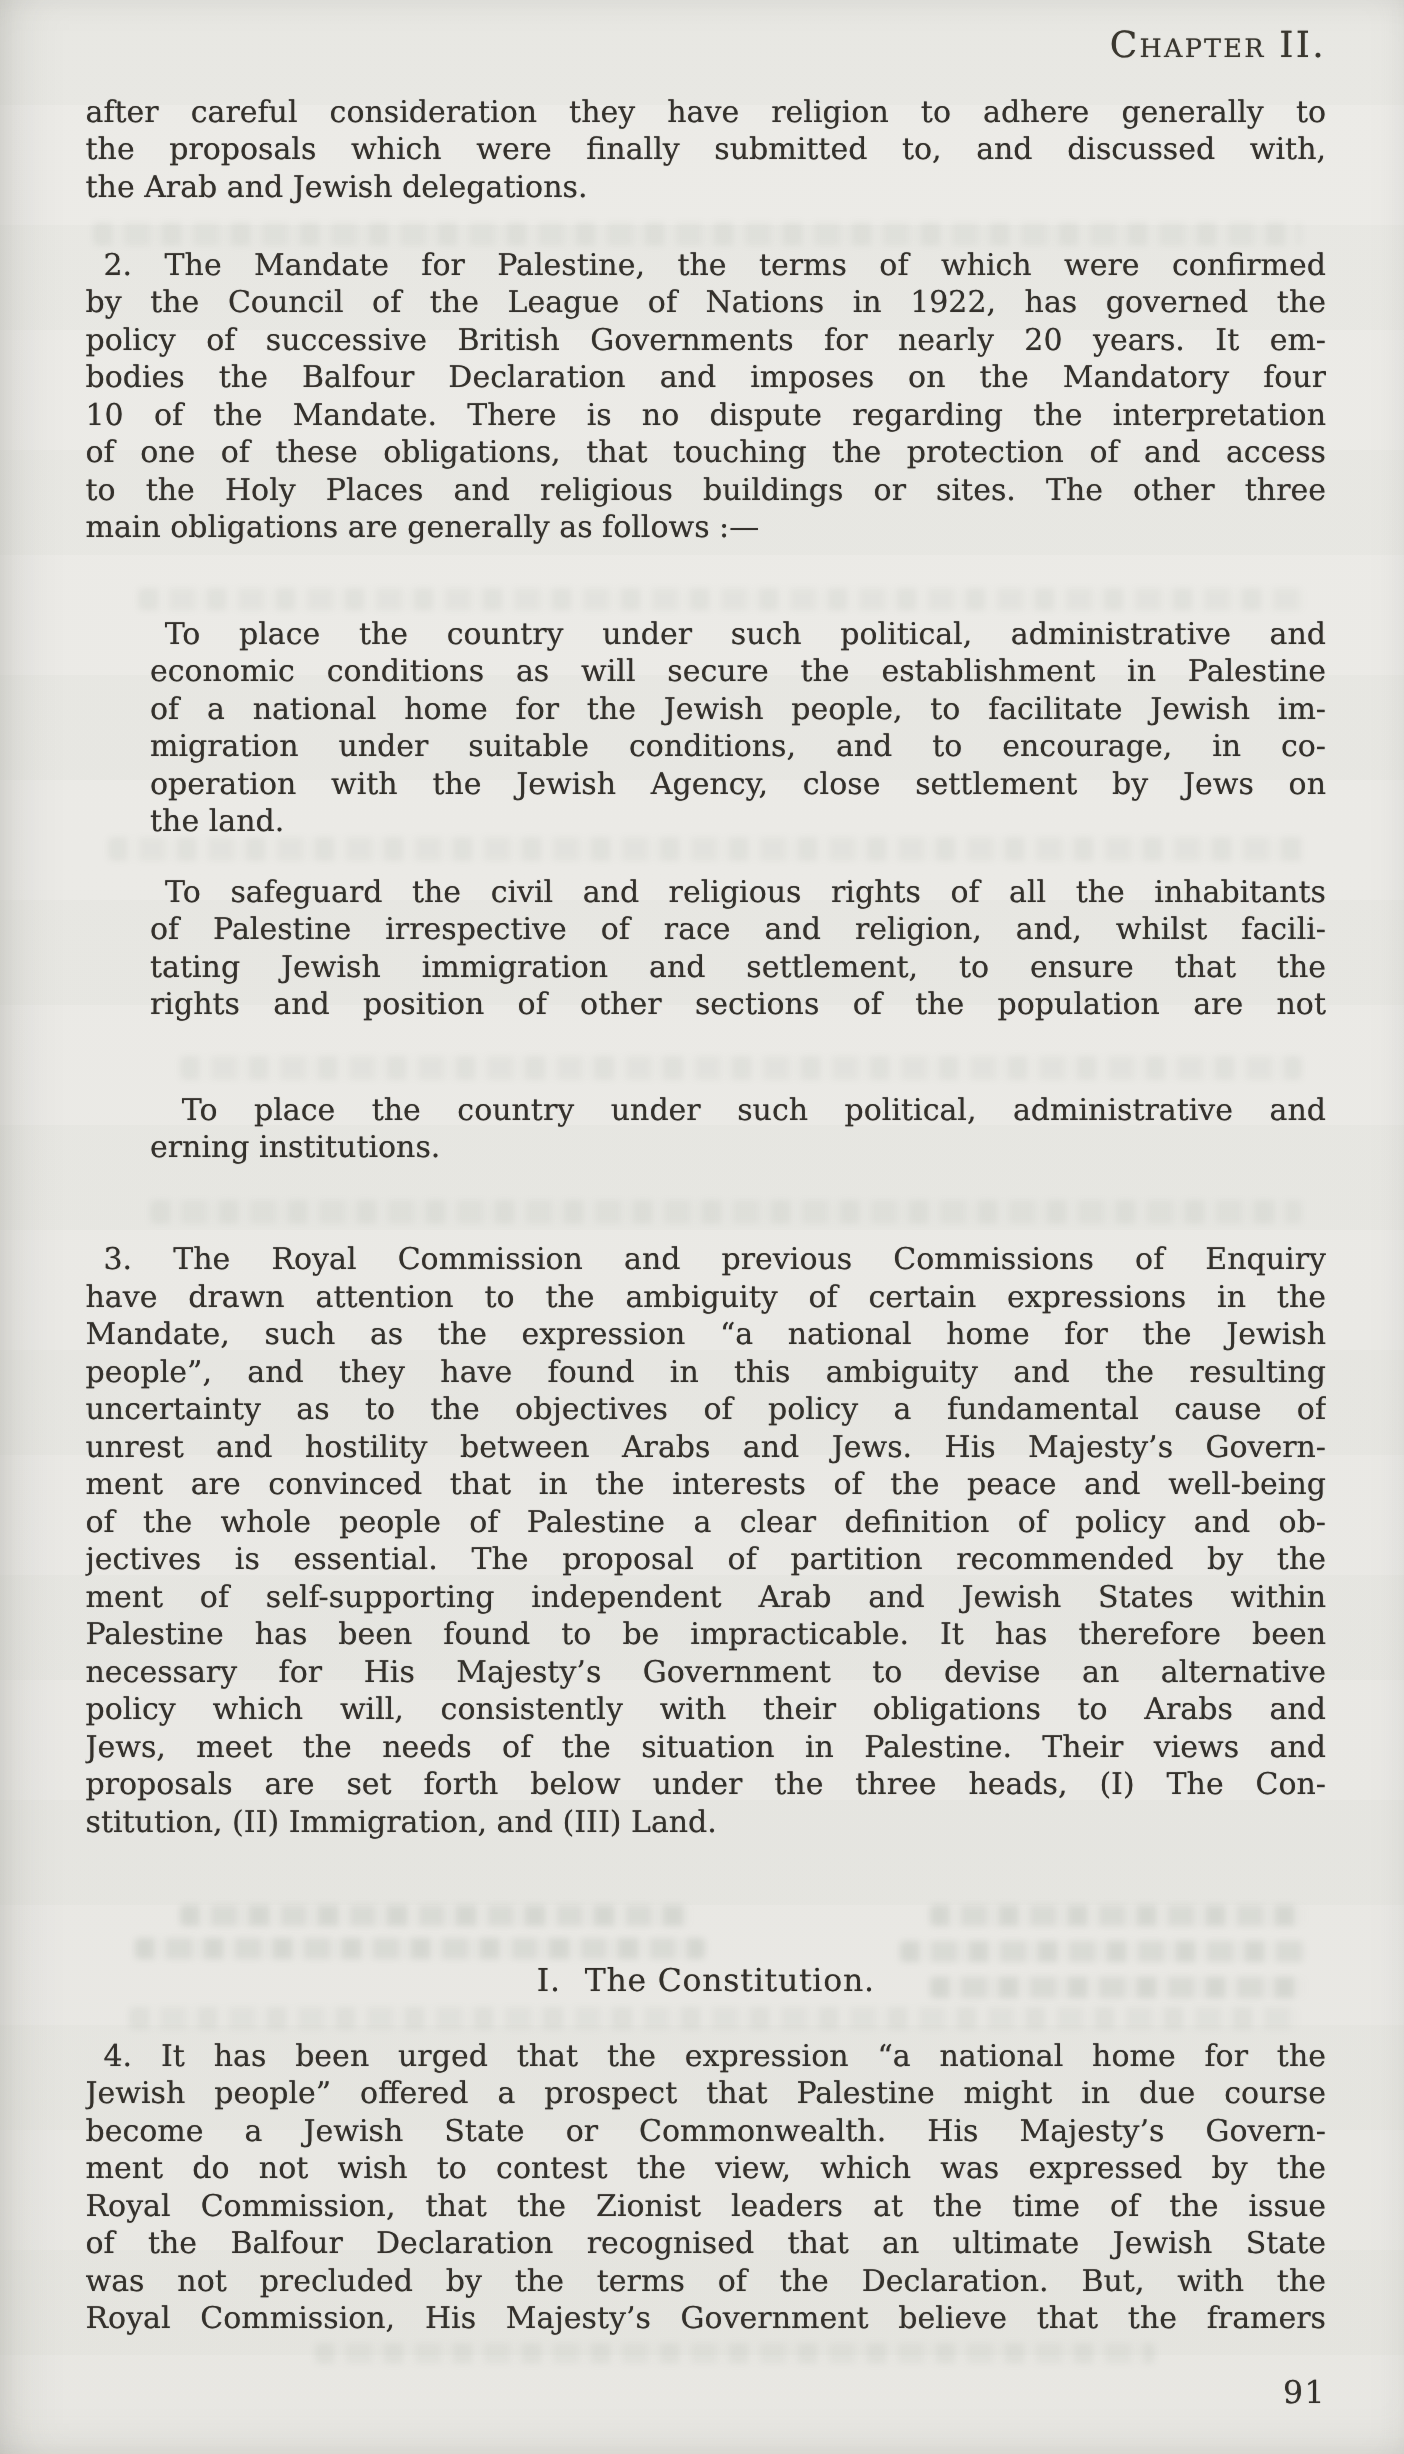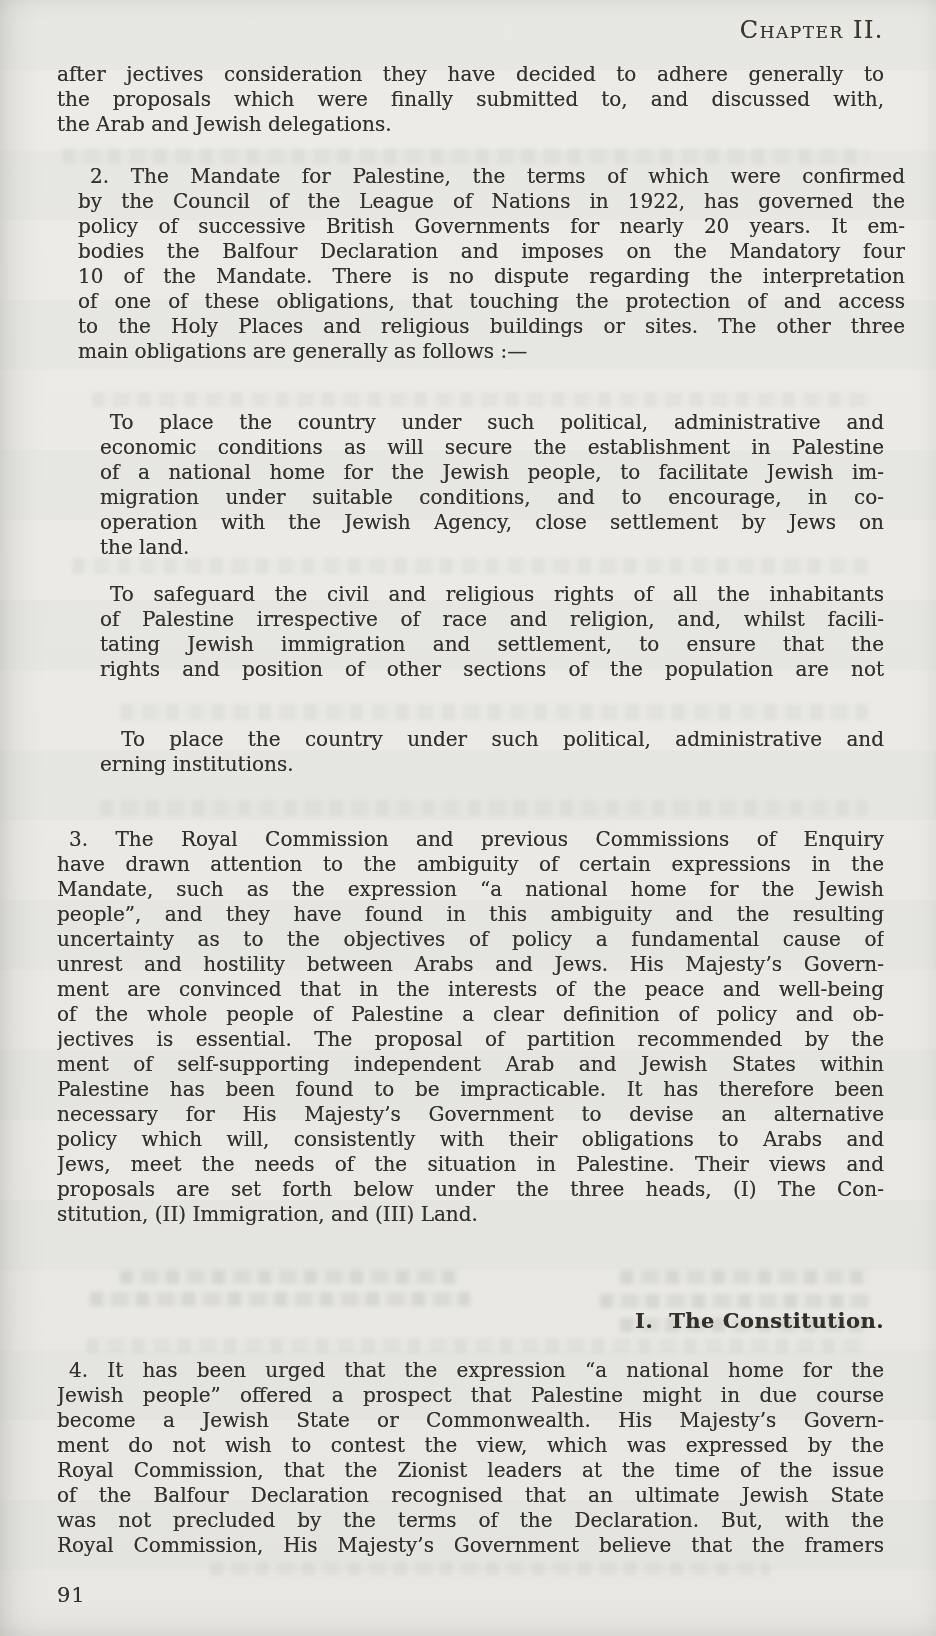--- a/index.html
+++ b/index.html
@@ -43,34 +43,34 @@
 
   .hang { padding-left:43px; width:784px; }
   .hang .tline:first-child { text-indent:-38px; }
 
   #chapter-header {
     top:18px; text-align:right;
     font-variant:small-caps; font-size:24px; letter-spacing:1.5px;
     color:#3a372f;
   }
   #para1 { top:62px; }
-  #para2 { top:164px;margin-left:21px; }
+  #para2 { top:164px; }
   #obligation-i   { top:410px; }
   #obligation-ii  { top:582px; }
   #obligation-iii { top:727px; }
   #para3 { top:827px; }
   #section-heading {
-    top:1308px; text-align:right;
-    font-weight:bold; font-size:21px; letter-spacing:0.5px;
+    top:1308px; text-align:center;
+    font-weight:normal; font-size:21px; letter-spacing:0.5px;
     color:#33302a;
   }
   #section-heading .sh-title { margin-left:16px; }
   #para4 { top:1358px; }
   #page-number {
-    top:1583px; text-align:left; font-size:21px; letter-spacing:1px;
+    top:1583px; text-align:right; font-size:21px; letter-spacing:1px;
   }
 
   
   .ghost {
     position:absolute; pointer-events:none; border-radius:3px;
     background:repeating-linear-gradient(90deg,
       rgba(120,134,120,0.17) 0px, rgba(120,134,120,0.17) 13px,
       rgba(120,134,120,0.02) 13px, rgba(120,134,120,0.02) 21px,
       rgba(120,134,120,0.13) 21px, rgba(120,134,120,0.13) 38px,
       rgba(120,134,120,0.03) 38px, rgba(120,134,120,0.03) 46px);
@@ -92,21 +92,21 @@
   <div class="ghost" style="top:1292px;left:90px;width:380px;height:14px"></div>
   <div class="ghost" style="top:1270px;left:620px;width:250px;height:14px"></div>
   <div class="ghost" style="top:1294px;left:600px;width:270px;height:14px"></div>
   <div class="ghost" style="top:1318px;left:620px;width:250px;height:14px"></div>
   <div class="ghost soft" style="top:1338px;left:86px;width:780px;height:15px"></div>
   <div class="ghost soft" style="top:1562px;left:210px;width:560px;height:14px"></div>
 
   <div id="chapter-header" class="block">Chapter II.</div>
 
   <div id="para1" class="block">
-      <div class="tline">after jectives consideration they have decided to adhere generally to</div>
+      <div class="tline">after careful consideration they have religion to adhere generally to</div>
       <div class="tline">the proposals which were finally submitted to, and discussed with,</div>
       <div class="tline tline-last">the Arab and Jewish delegations.</div>
     </div>
 
   <div id="para2" class="block indent-first">
       <div class="tline">2. The Mandate for Palestine, the terms of which were confirmed</div>
       <div class="tline">by the Council of the League of Nations in 1922, has governed the</div>
       <div class="tline">policy of successive British Governments for nearly 20 years. It em-</div>
       <div class="tline">bodies the Balfour Declaration and imposes on the Mandatory four</div>
       <div class="tline">10 of the Mandate. There is no dispute regarding the interpretation</div>

